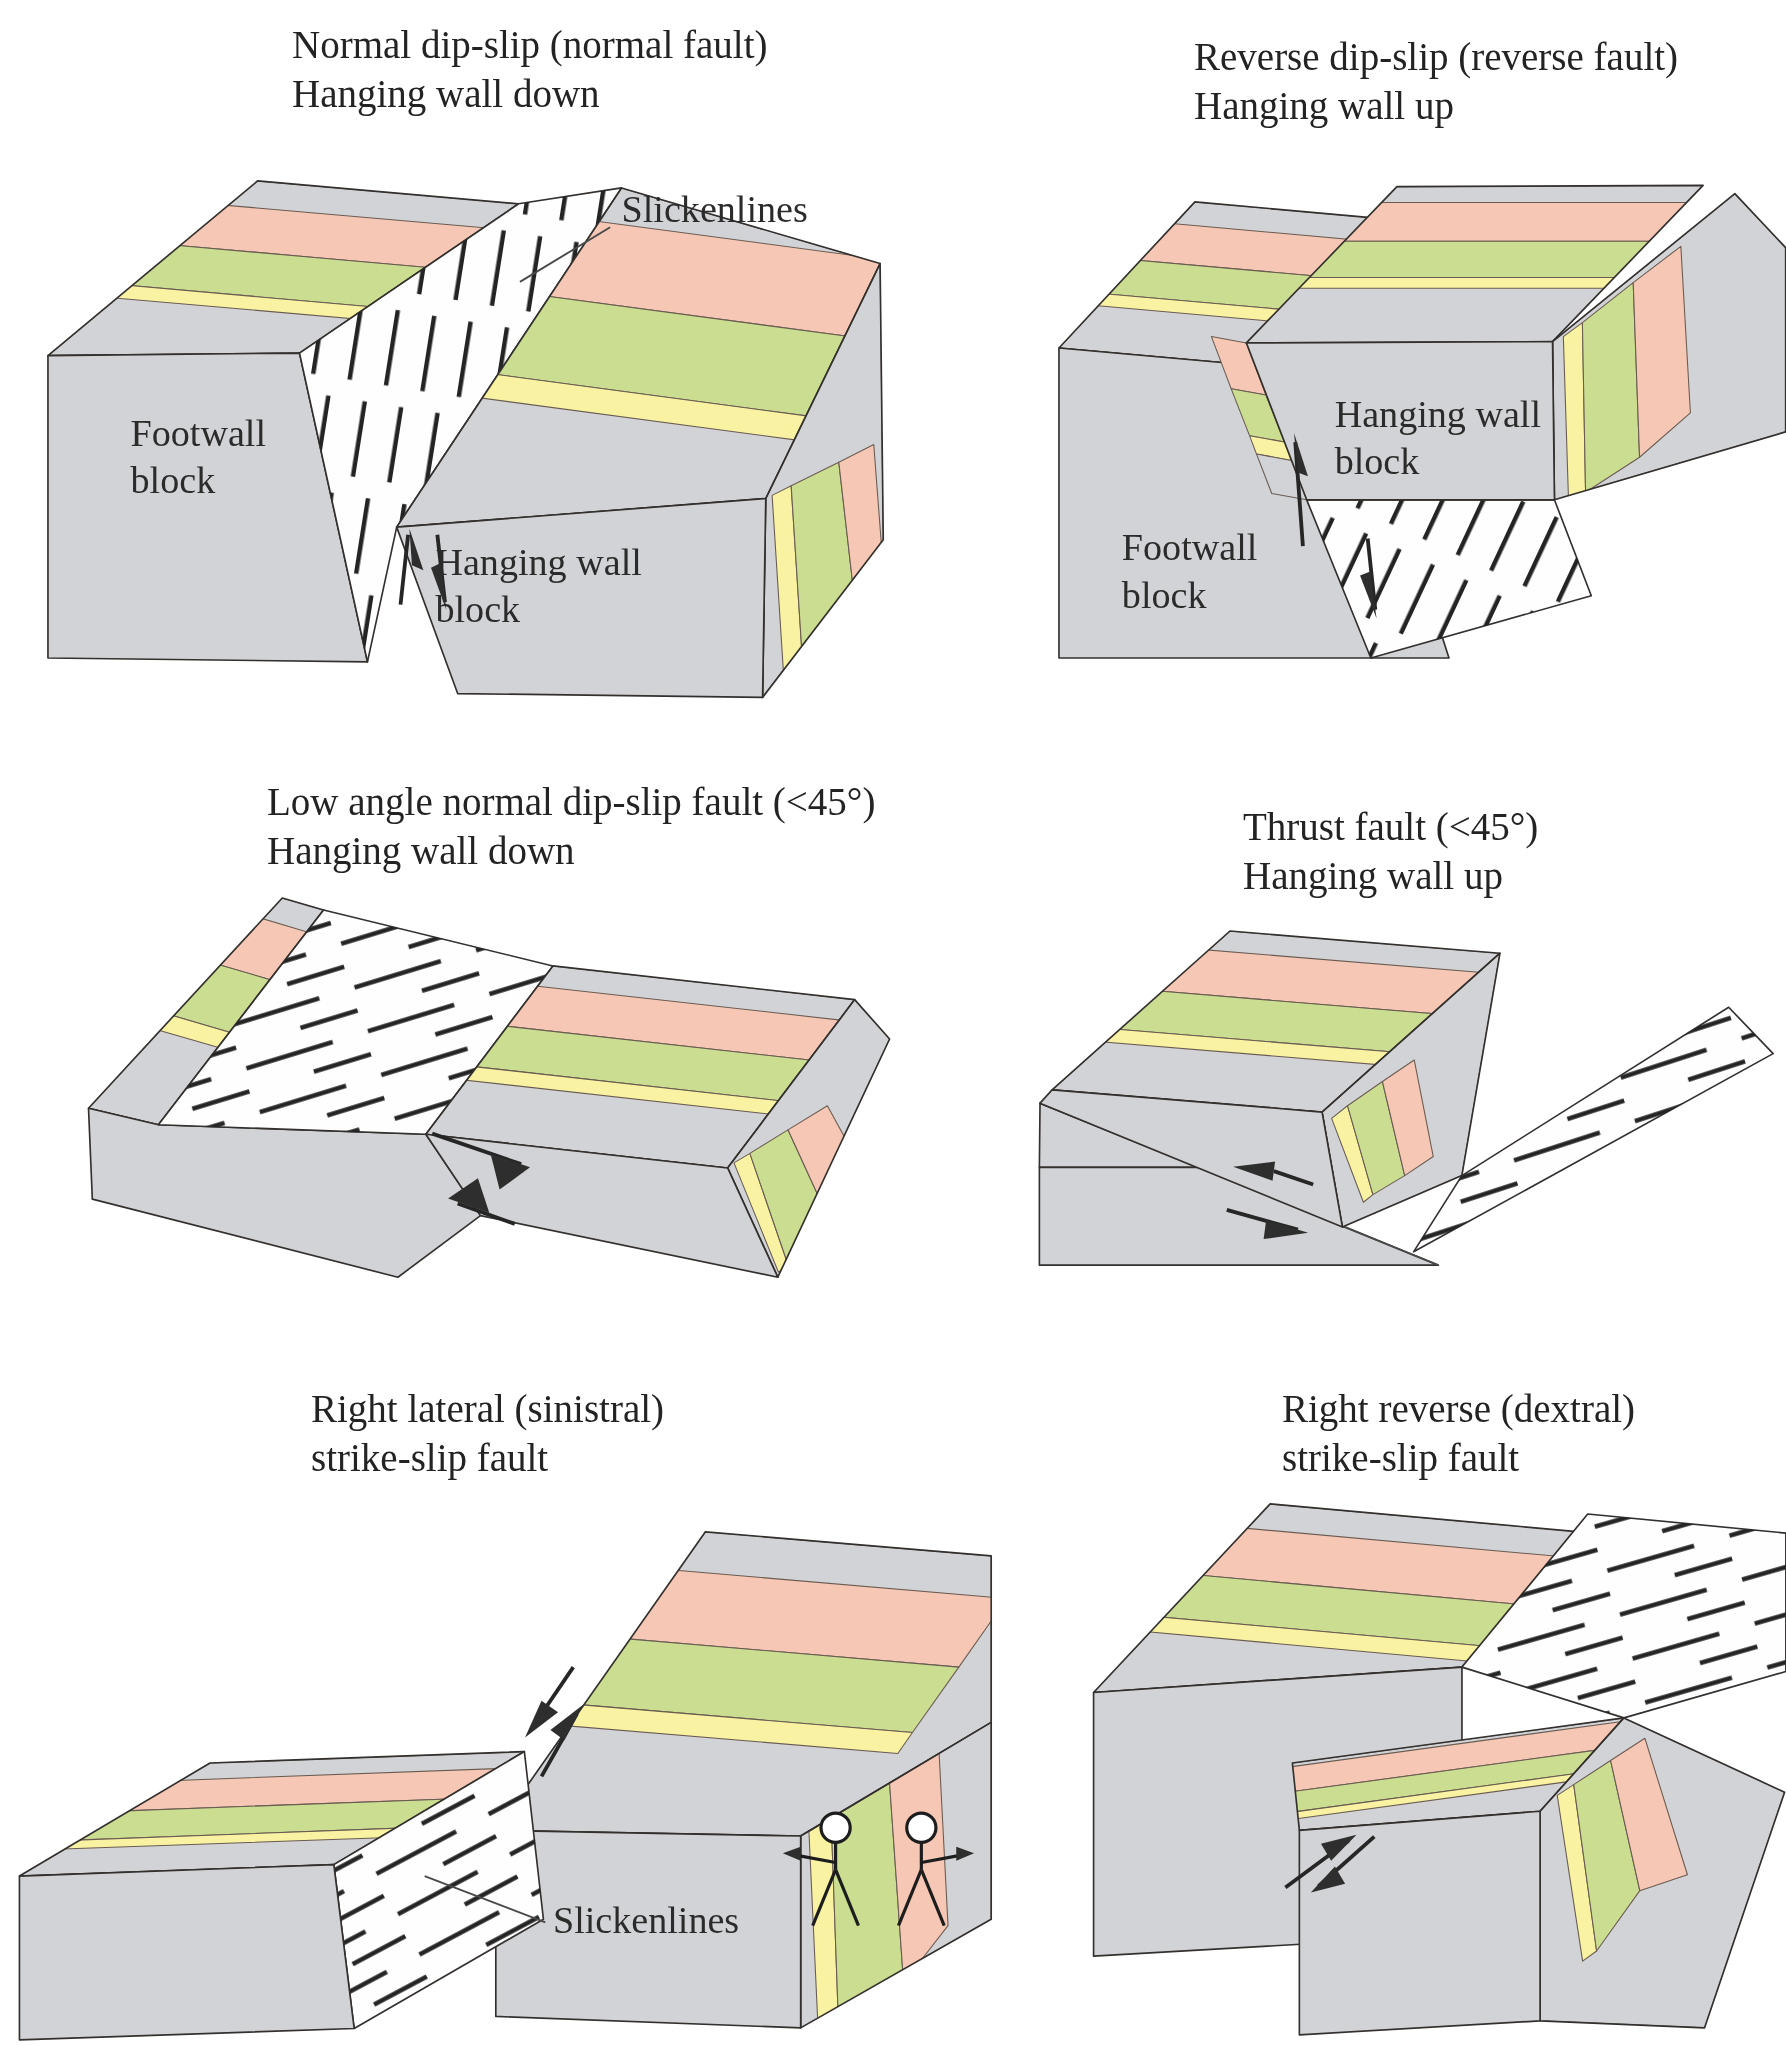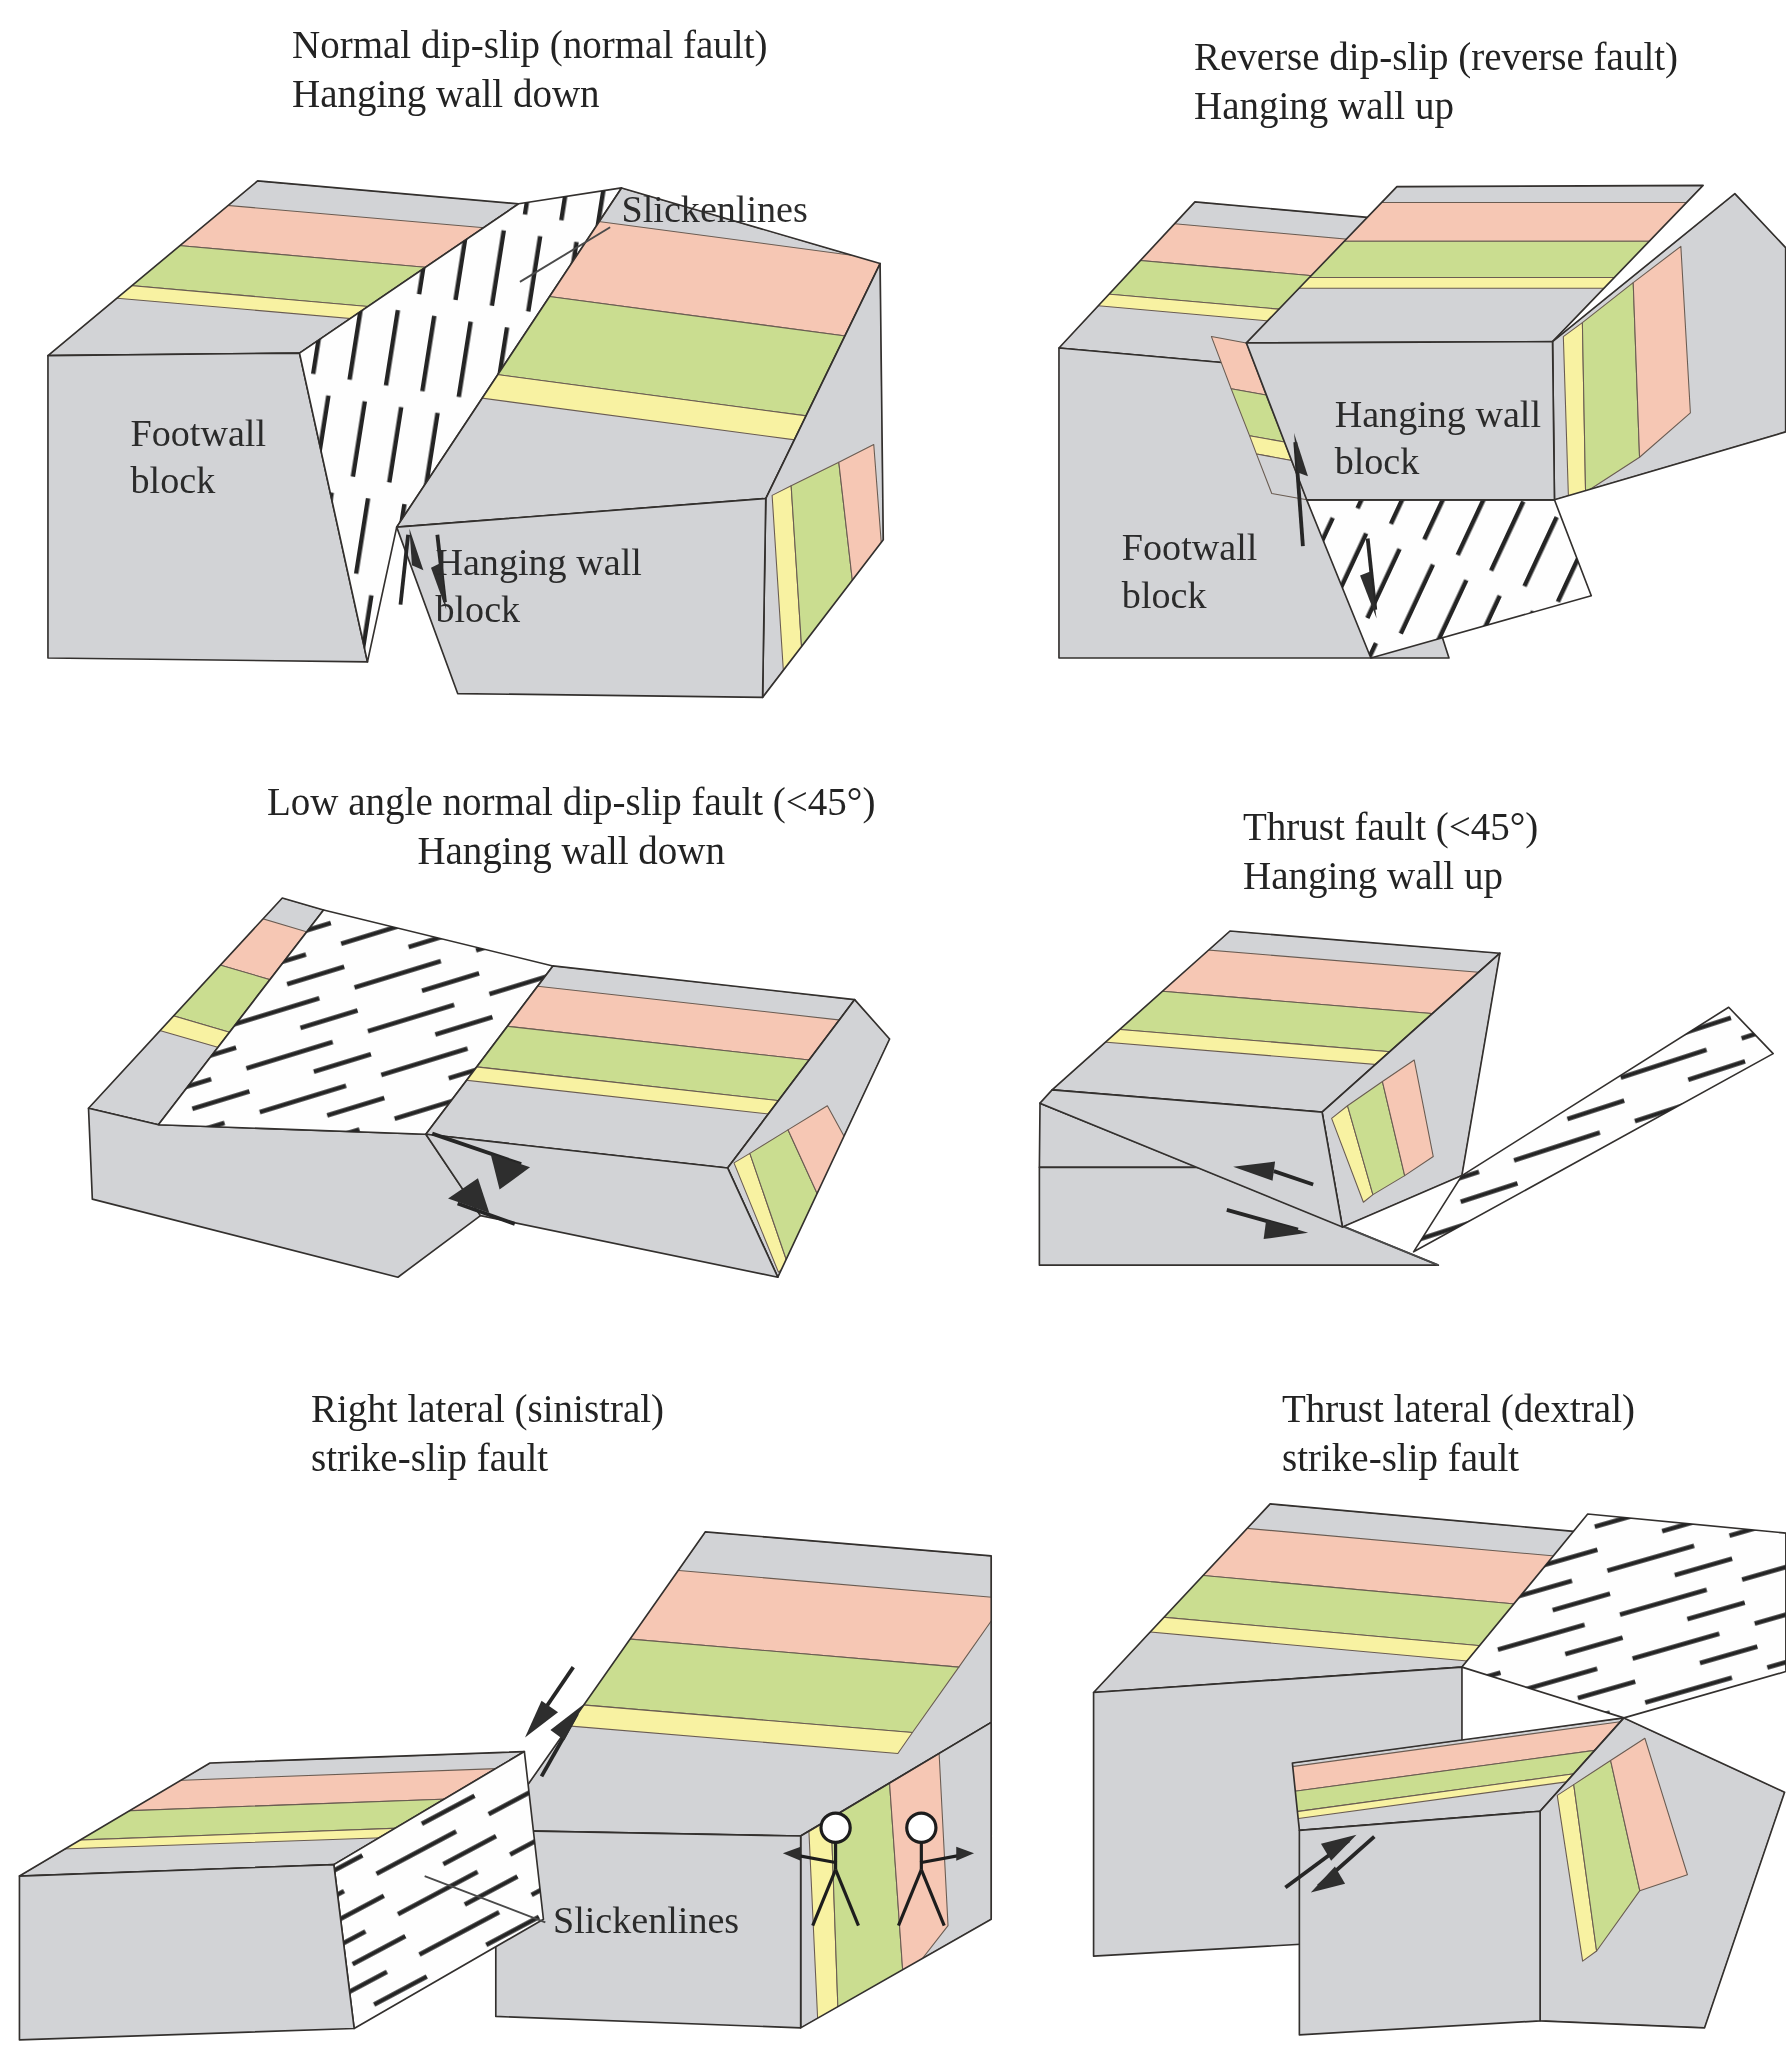--- a/index.html
+++ b/index.html
@@ -31,34 +31,34 @@
 <div id="canvas">
 
   <div class="panel-title" style="left:292px;top:20.3px;">
     <span>Normal dip-slip (normal fault)</span>
     <span>Hanging wall down</span>
   </div>
   <div class="panel-title" style="left:1194px;top:20.3px;margin-top:12px;">
     <span>Reverse dip-slip (reverse fault)</span>
     <span>Hanging wall up</span>
   </div>
-  <div class="panel-title" style="left:267px;top:777px;text-align:center;">
+  <div class="panel-title" style="left:267px;top:777px;">
     <span>Low angle normal dip-slip fault (&lt;45°)</span>
     <span>Hanging wall down</span>
   </div>
   <div class="panel-title" style="left:1243px;top:802px;">
     <span>Thrust fault (&lt;45°)</span>
     <span>Hanging wall up</span>
   </div>
   <div class="panel-title" style="left:311px;top:1384px;">
     <span>Right lateral (sinistral)</span>
     <span>strike-slip fault</span>
   </div>
   <div class="panel-title" style="left:1282px;top:1384px;">
-    <span>Thrust lateral (dextral)</span>
+    <span>Right reverse (dextral)</span>
     <span>strike-slip fault</span>
   </div>
 
   <svg style="left:19px;top:146px;" width="871" height="559" viewBox="0 0 1370 880">
     <defs>
       <clipPath id="p1topc">
           <polygon points="45,330 375,55 786,91 441,326"></polygon>
         </clipPath>
       <clipPath id="p1hwtc">
           <polygon points="948,66 1355,185 1175,555 594,600"></polygon>

